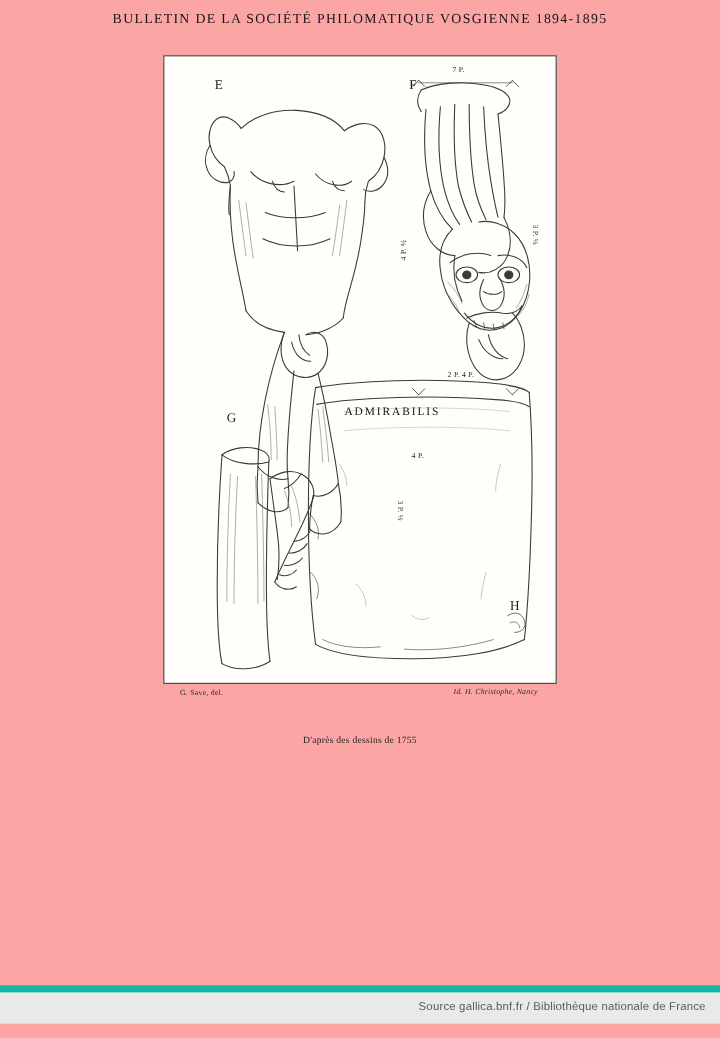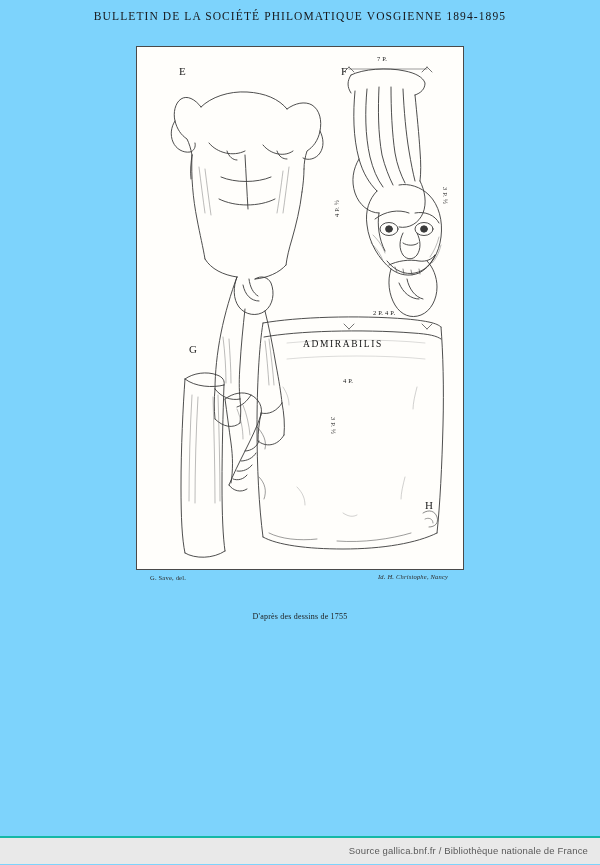--- a/index.html
+++ b/index.html
@@ -12,21 +12,21 @@
     height: 865px;
     position: relative;
     font-family: "Liberation Serif", serif;
     color: #1a1a1a;
     overflow: hidden;
   }
 
   .page {
     position: absolute;
     inset: 0;
-    background: #7dd3fc;
+    background: #fca5a5;
   }
 
   
   .running-head {
     position: absolute;
     top: 10px;
     left: 0;
     width: 100%;
     text-align: center;
     font-family: "Liberation Serif", serif;
@@ -99,25 +99,25 @@
     text-align: center;
     font-size: 8px;
     letter-spacing: .2px;
     color: #1d1d1d;
   }
 
   
   .source-bar {
     position: absolute;
     left: 0;
-    bottom: 1px;
+    bottom: 12px;
     width: 100%;
     height: 26px;
     background: #e9e9e9;
-    border-top: 2px solid #14b8a6;
+    border-top: 6px solid #14b8a6;
   }
   .source-text {
     position: absolute;
     right: 12px;
     top: 7px;
     font-family: "Liberation Sans", sans-serif;
     font-size: 9.5px;
     color: #5a5a5a;
     letter-spacing: .15px;
   }
@@ -347,21 +347,21 @@
       <div class="plate-label lbl-big" style="left:288px; top:452px;">H</div>
 
       <div class="plate-label lbl-small" style="left:240px; top:8px;">7 P.</div>
 
       <div class="plate-label lbl-small lbl-rot-l" style="left:196px; top:170px;">4 P. ½</div>
 
       <div class="plate-label lbl-small lbl-rot-r" style="left:312px; top:140px;">3 P. ½</div>
 
       <div class="plate-label lbl-small" style="left:236px; top:262px;">2 P. 4 P.</div>
 
-      <div class="plate-label lbl-inscription" style="left:166px; top:292px;text-align:right;">ADMIRABILIS</div>
+      <div class="plate-label lbl-inscription" style="left:150px; top:292px;text-align:right;">ADMIRABILIS</div>
 
       <div class="plate-label lbl-small" style="left:206px; top:330px;">4 P.</div>
 
       <div class="plate-label lbl-small lbl-rot-r" style="left:200px; top:370px;">3 P. ½</div>
 
     </div>
   </div>
 
   <div class="credit-left">G. Save, del.</div>
 

